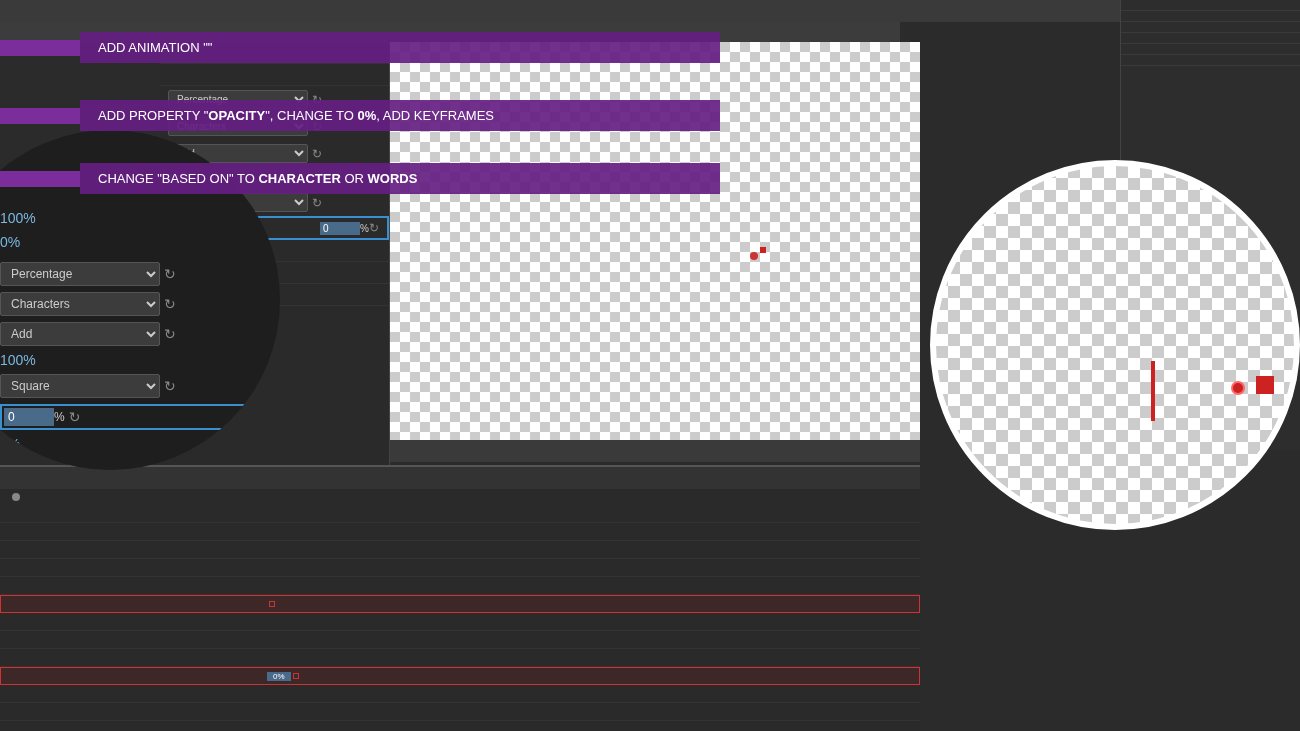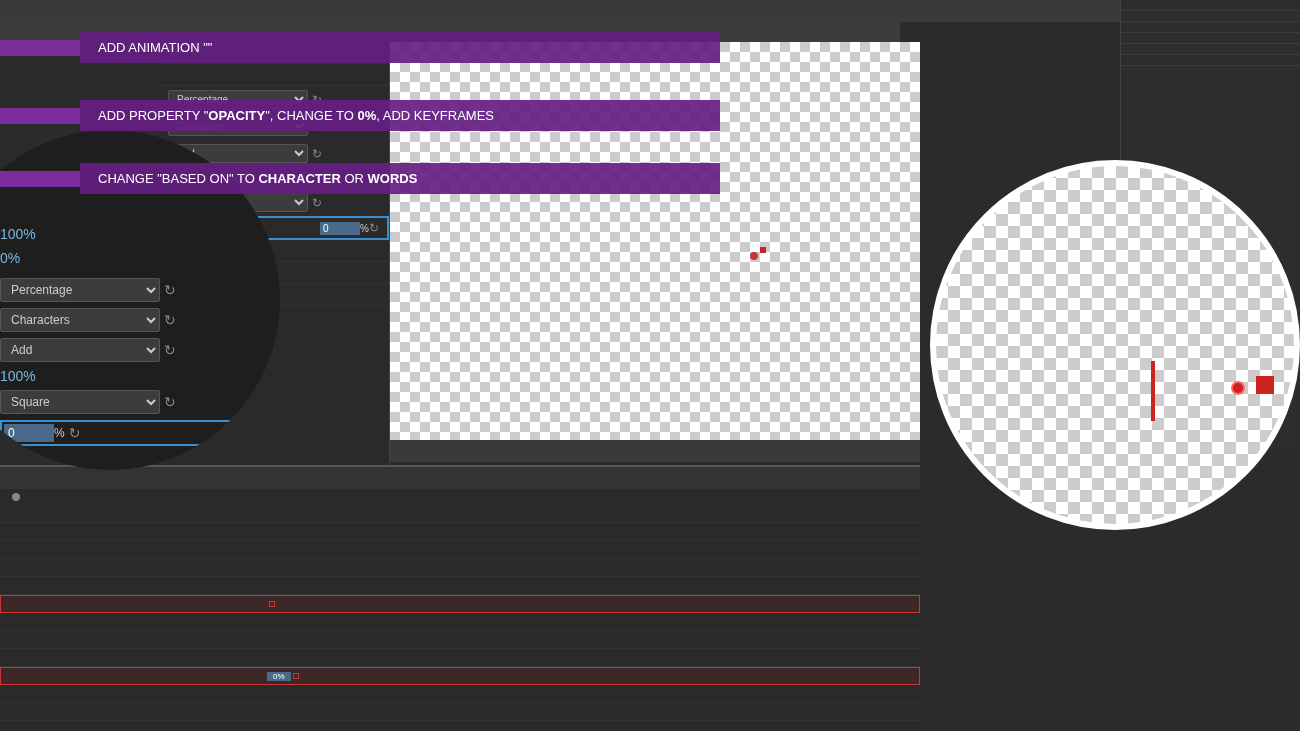--- a/index.html
+++ b/index.html
@@ -397,21 +397,21 @@
       width: 340px;
       height: 340px;
       border-radius: 50%;
       background: #1e1e1e;
       z-index: 5;
       overflow: hidden;
     }
 
     .dark-circle-content {
       position: absolute;
-      top: 96px;
+      top: 80px;
       left: 60px;
       width: 280px;
     }
 
     .blue-line {
       position: absolute;
       bottom: 0;
       left: 0;
       right: 0;
       height: 2px;

